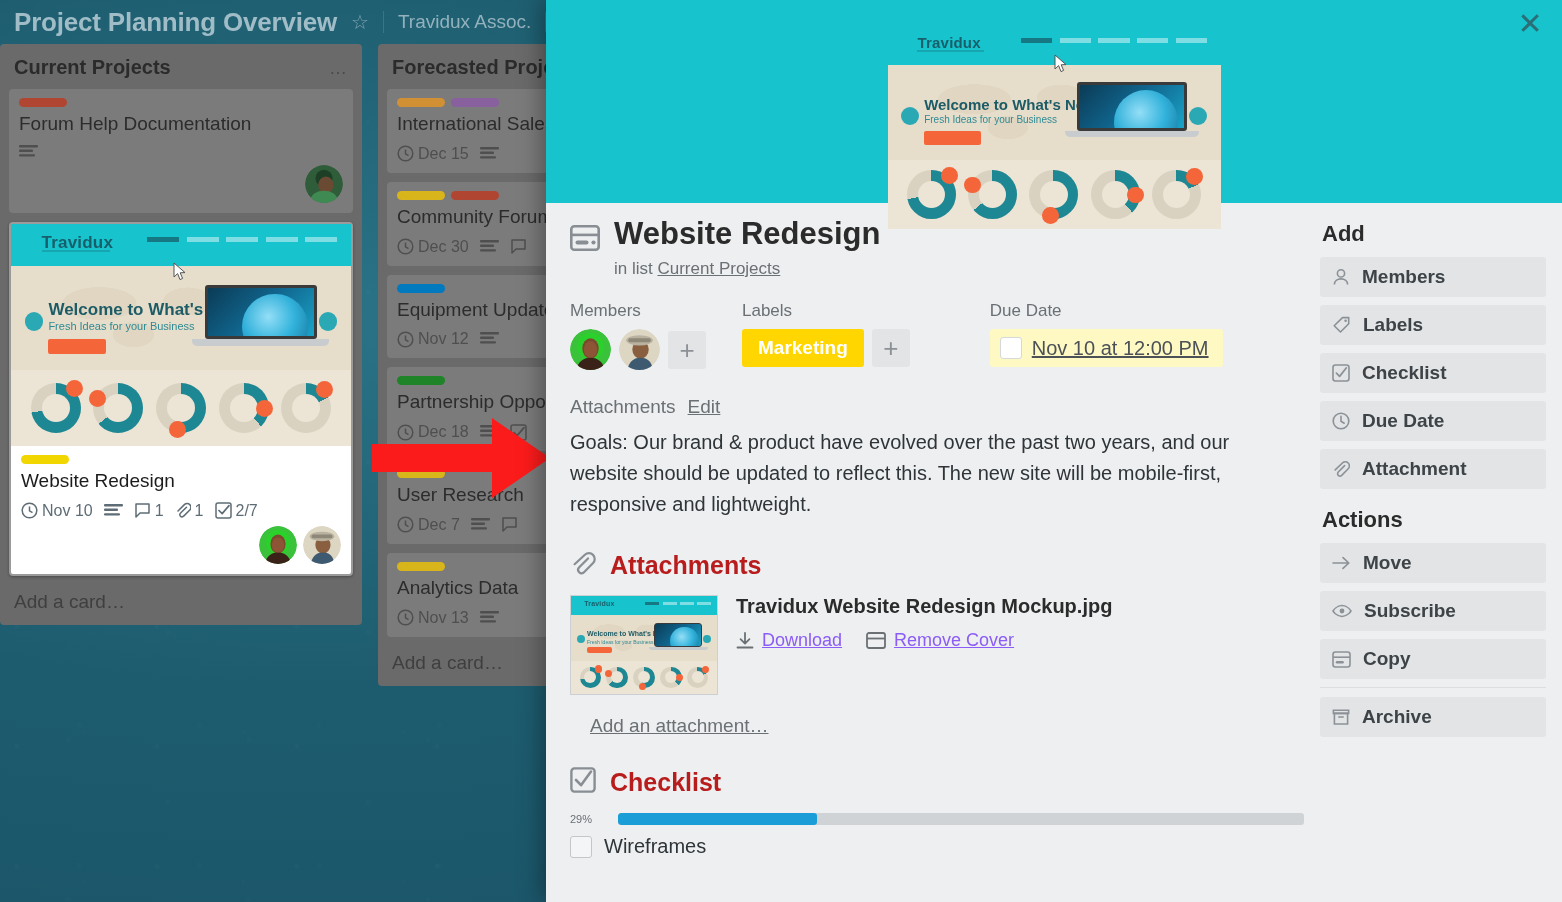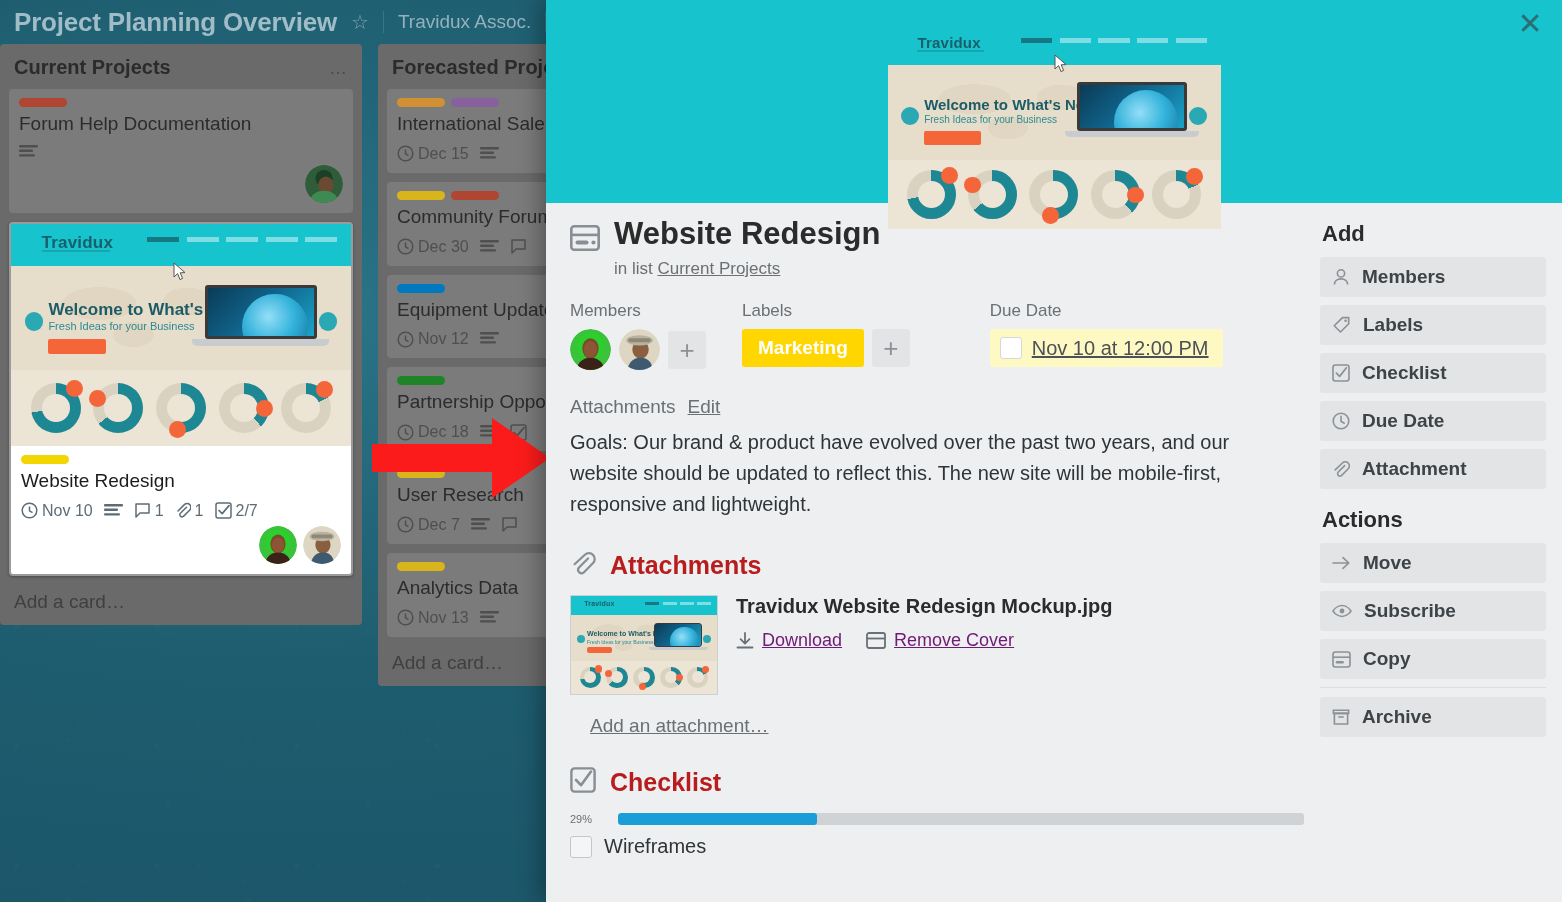--- a/index.html
+++ b/index.html
@@ -189,21 +189,21 @@
   .big-sec .spacer { flex:1; }
   .big-sec .links { display:flex; gap: 16px; }
   .big-sec .links a { font-size: 19px; color:#6b7074; text-decoration:underline; cursor:pointer; }
 
   #attach-row { display:flex; gap: 18px; margin-top: 14px; }
   #attach-thumb { width: 148px; height: 100px; border:1px solid #ccd0d3; flex:none; overflow:hidden; background:#fff;}
   #attach-name { font-size: 20px; font-weight:bold; color:#2b2b2b; }
   #attach-meta { font-size: 18px; color:#6b7074; margin-top: 10px; }
   #attach-meta a { color:#6b7074; text-decoration:underline; }
   #attach-actions { display:flex; gap: 24px; margin-top: 12px; align-items:center; }
-  #attach-actions .act { display:flex; align-items:center; gap:8px; font-size:18px; color:#701a75; text-decoration:underline; cursor:pointer;}
+  #attach-actions .act { display:flex; align-items:center; gap:8px; font-size:18px; color:#8b5cf6; text-decoration:underline; cursor:pointer;}
   #add-attach { font-size: 19px; color:#6b7074; text-decoration:underline; margin: 20px 0 0 20px; display:inline-block; cursor:pointer;}
 
   #progress-row { display:flex; align-items:center; gap: 12px; margin-top: 16px; }
   #progress-pct { font-size: 11px; color:#6b7074; width: 36px; }
   #progress-track { flex:1; height: 12px; background:#cfd3d6; border-radius: 3px; overflow:hidden; }
   #progress-fill { height:100%; background:#1b9ed8; border-radius:3px; }
   #cl-item { display:flex; align-items:center; gap:12px; margin-top: 10px; }
   #cl-box { width: 22px; height:22px; border:1px solid #c3c7ca; border-radius:3px; background:#f4f5f6;}
   #cl-text { font-size:20px; color:#2f3438; }
 

